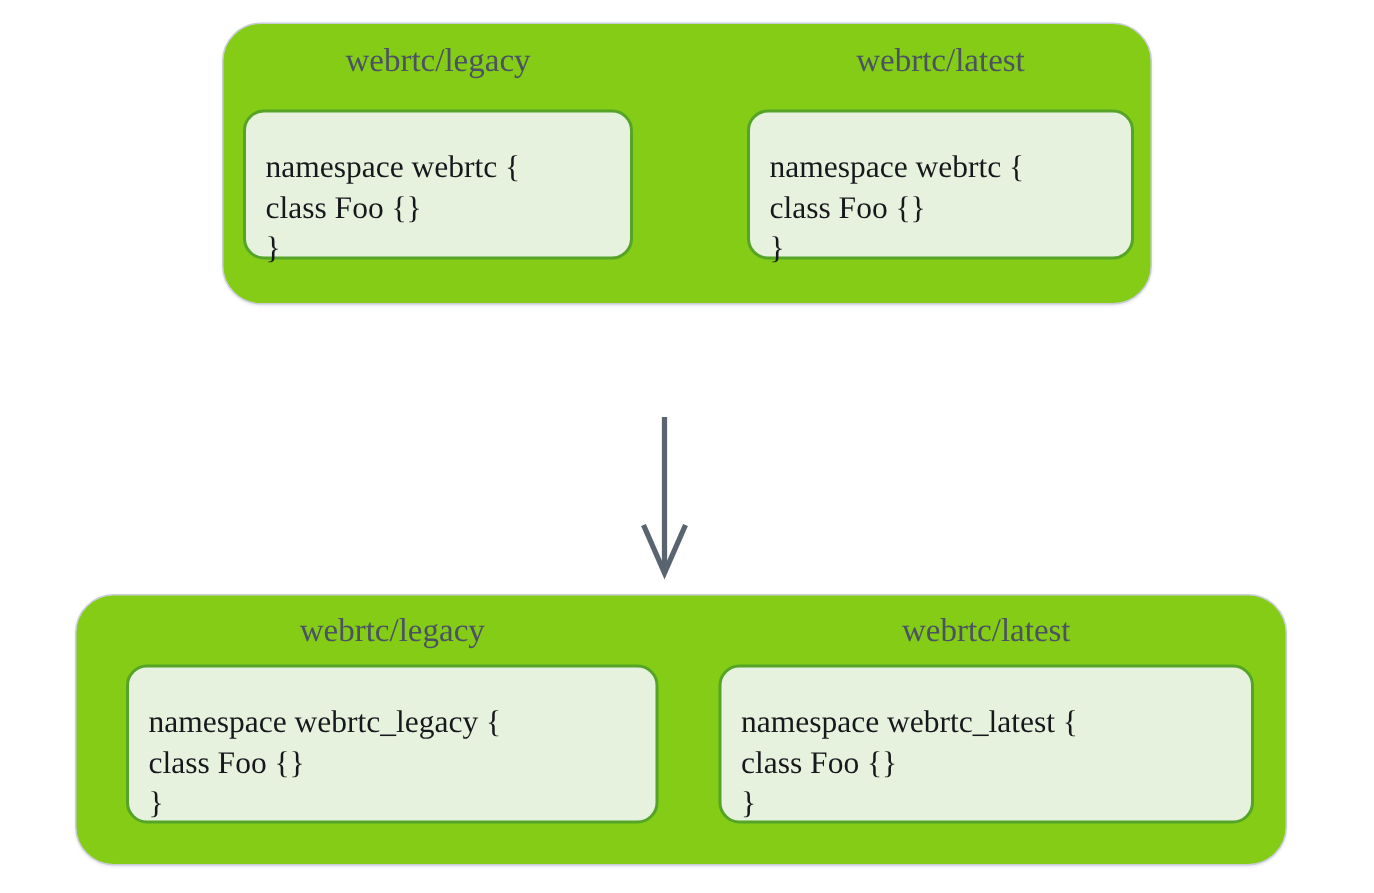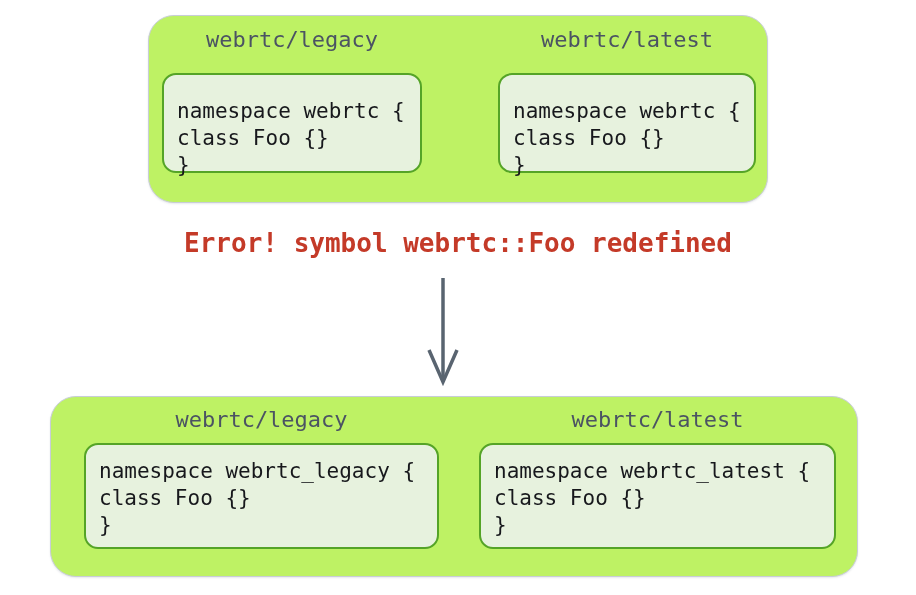--- a/index.html
+++ b/index.html
@@ -12,25 +12,26 @@
     font-family: "DejaVu Sans Mono", "Liberation Mono", monospace;
   }
   .canvas {
     position: relative;
     width: 916px;
     height: 595px;
     background: #ffffff;
   }
   .panel {
     position: absolute;
-    background: #bef264;
+    background: #84cc16;
     border: 1.5px solid #c8cdd7;
     border-radius: 26px;
     box-sizing: border-box;
     box-shadow: 0 1px 2px rgba(120,130,150,0.18);
+    font-family: Liberation Serif, serif;
   }
   .panel-before {
     left: 148px;
     top: 15px;
     width: 620px;
     height: 188px;
   }
   .panel-after {
     left: 50px;
     top: 396px;
@@ -62,21 +63,21 @@
     position: absolute;
     left: 0;
     width: 100%;
     background: #e7f2de;
     border: 2px solid #55a427;
     border-radius: 14px;
     box-sizing: border-box;
     color: #17181c;
   }
   .panel-before .code-box { top: 57px; height: 100px; padding: 23px 10px 0 13px; }
-  .panel-after  .code-box { top: 46px; height: 106px; padding: 13px 10px 0 13px; }
+  .panel-after  .code-box { top: 46px; height: 106px; padding: 23px 10px 0 13px; }
   .code-line {
     font-size: 21px;
     line-height: 27px;
     white-space: pre;
   }
   .error-message {
     position: absolute;
     left: 148px;
     top: 226px;
     width: 620px;
@@ -110,21 +111,20 @@
     <div class="col col-b">
       <div class="file-label">webrtc/latest</div>
       <div class="code-box">
         <div class="code-line">namespace webrtc {</div>
         <div class="code-line">class Foo {}</div>
         <div class="code-line">}</div>
       </div>
     </div>
   </section>
 
-  <div class="error-message">Error! symbol webrtc::Foo redefined</div>
 
   <svg class="arrow" width="38" height="114" viewBox="0 0 38 114">
     <line x1="19" y1="3" x2="19" y2="105" stroke="#596470" stroke-width="3.5"></line>
     <polyline points="5,75 19,107 33,75" fill="none" stroke="#596470" stroke-width="3.5"></polyline>
   </svg>
 
   <section class="panel panel-after">
     <div class="col col-a">
       <div class="file-label">webrtc/legacy</div>
       <div class="code-box">

